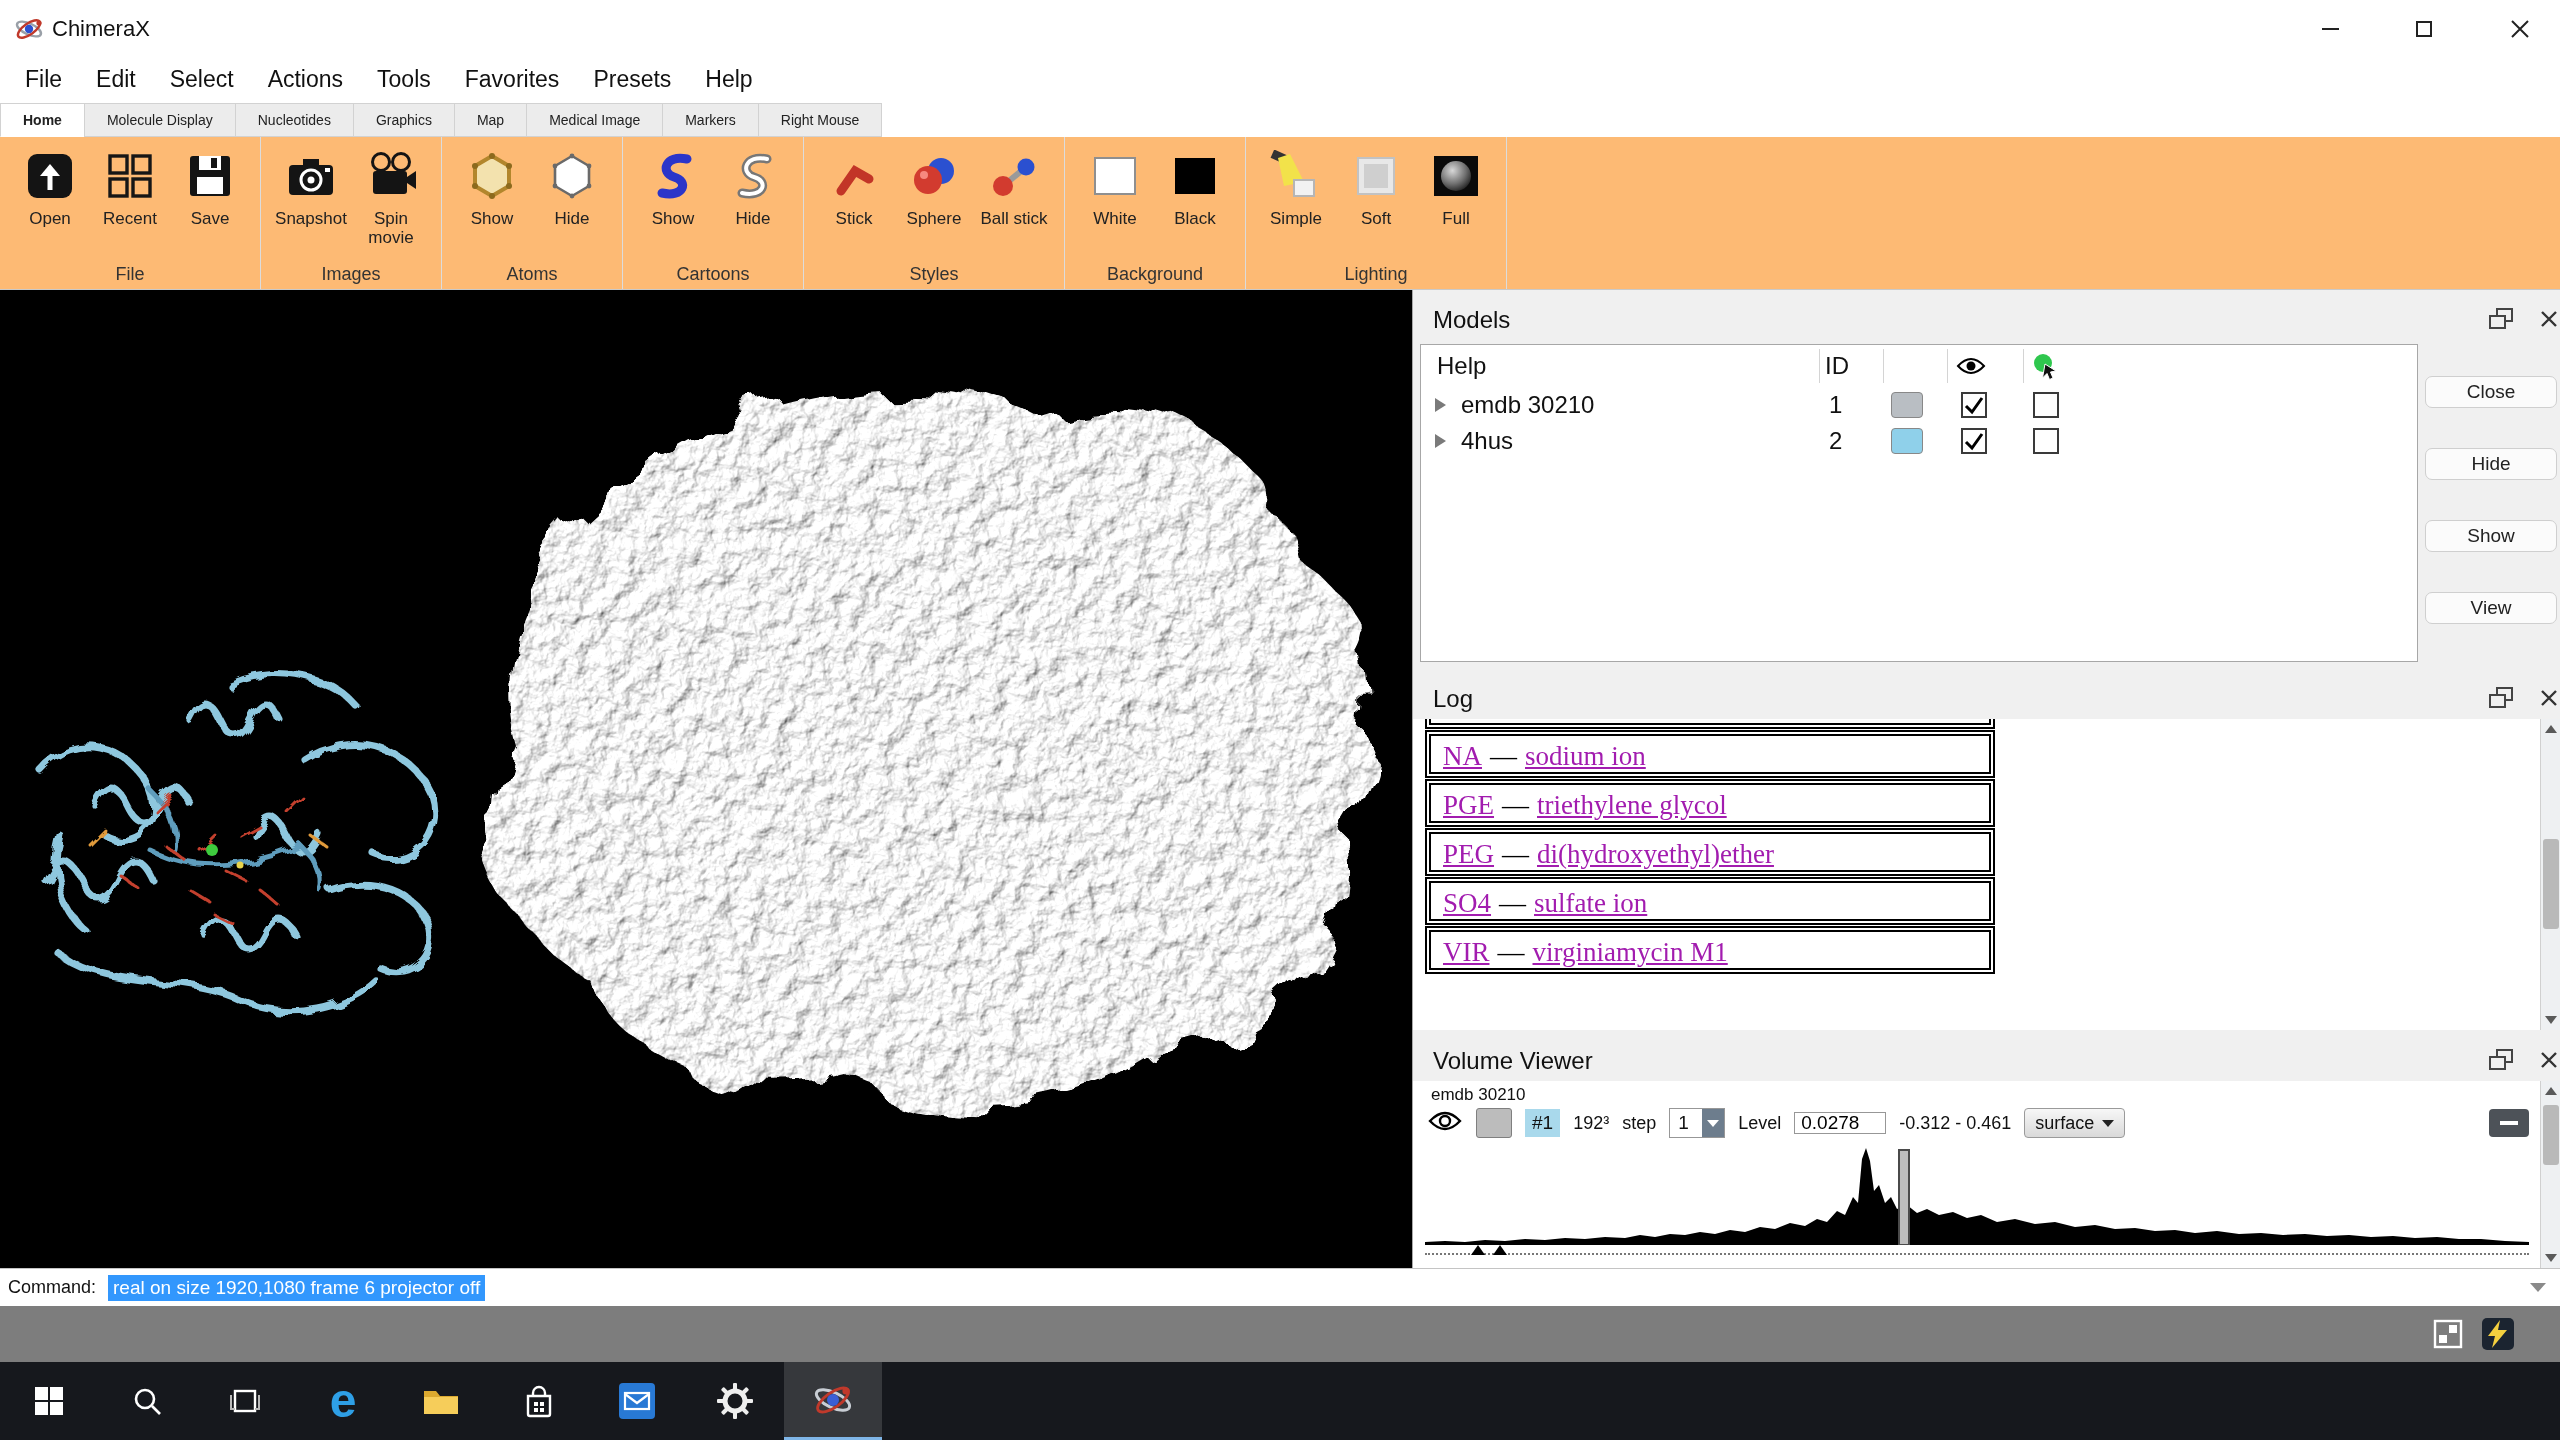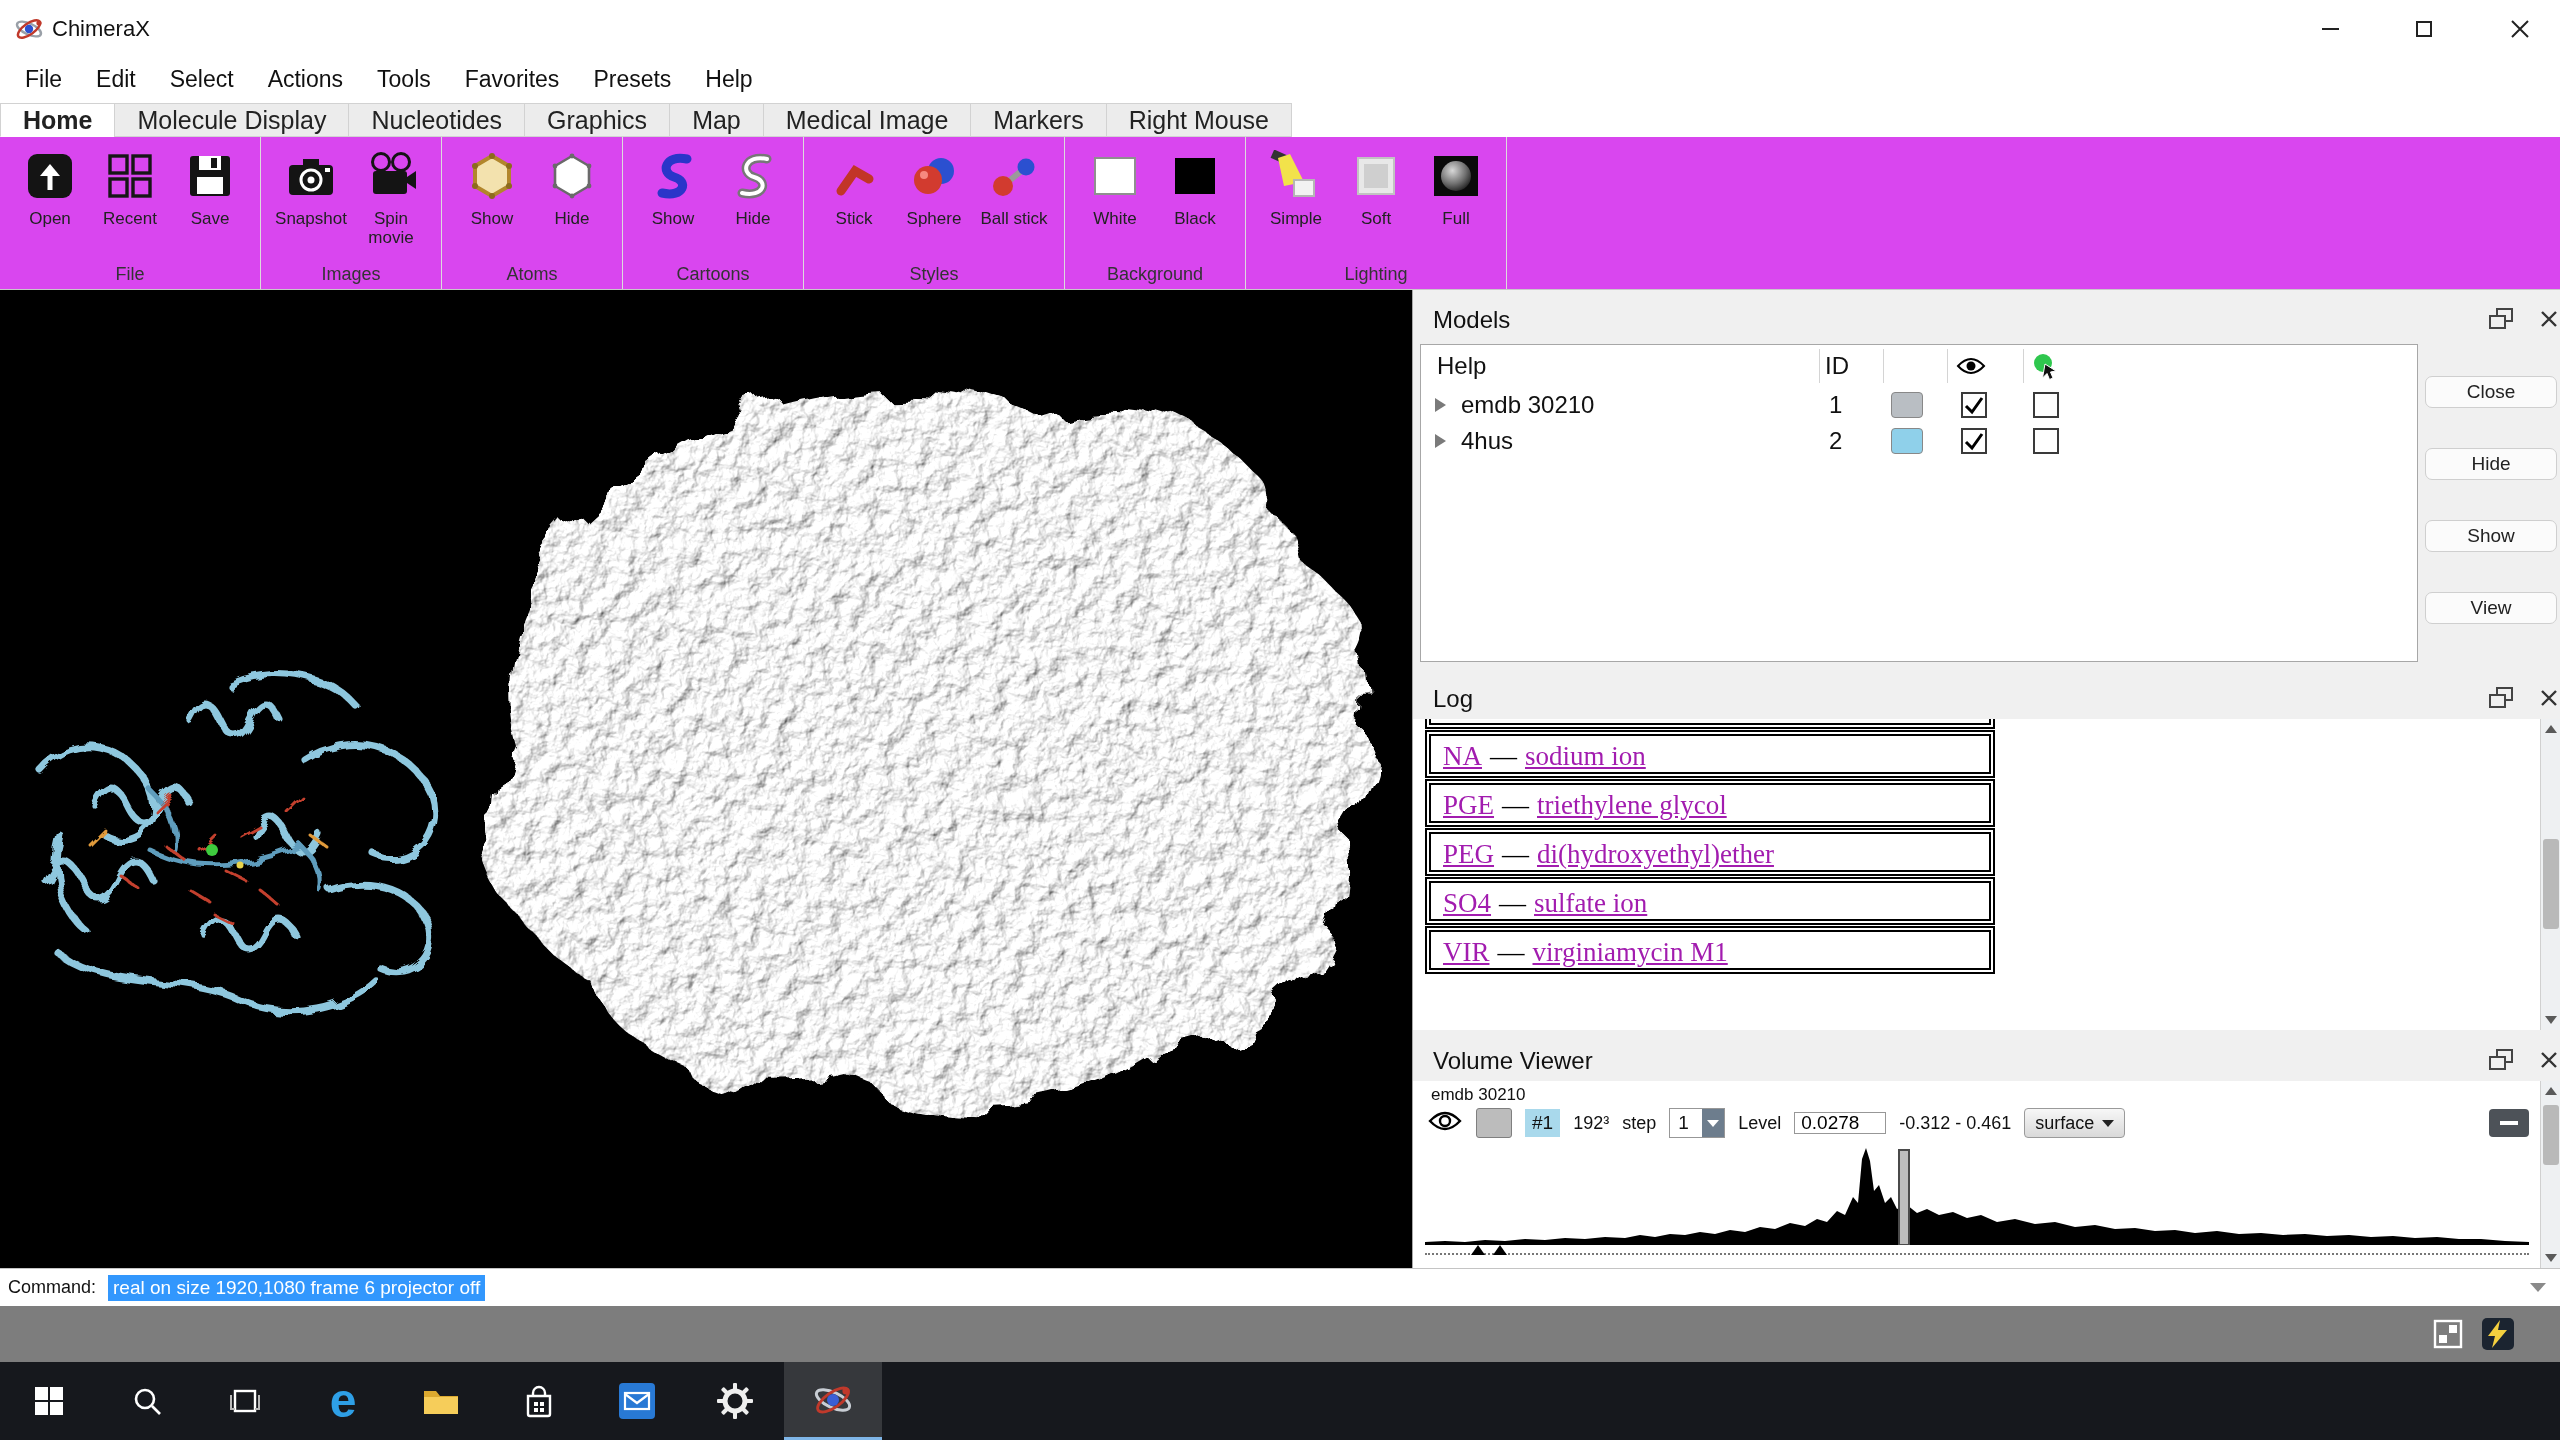--- a/index.html
+++ b/index.html
@@ -13,25 +13,25 @@
   .winbtn{top:0;width:72px;height:58px;display:flex;align-items:center;justify-content:center}
   .minbar{width:17px;height:2px;background:#222}
   .maxbox{width:16px;height:16px;border:2px solid #222}
 
   
   #menubar{left:0;top:58px;width:2560px;height:42px;background:#fff;display:flex;align-items:center;padding-left:8px}
   .menu-item{padding:0 17px;font-size:23px;line-height:42px}
 
   
   #tabrow{left:0;top:100px;width:2560px;height:37px;background:#fff;display:flex;align-items:flex-end}
-  .tab{height:34px;line-height:32px;padding:0 22px;font-size:25px;background:#ececec;border:1px solid #d2d2d2;margin-right:-1px;color:#222}
+  .tab{height:34px;line-height:32px;padding:0 22px;font-size:14px;background:#ececec;border:1px solid #d2d2d2;margin-right:-1px;color:#222}
   .tab.active{background:#fff;border-bottom:1px solid #fff;font-weight:bold}
 
   
-  #toolbar{left:0;top:137px;width:2560px;height:153px;background:#d946ef;border-bottom:1px solid #c9c9c9;display:flex}
+  #toolbar{left:0;top:137px;width:2560px;height:153px;background:#fdba74;border-bottom:1px solid #c9c9c9;display:flex}
   .tgroup{position:relative;border-right:1px solid #dcdcdc;padding:8px 12px 28px;display:flex;gap:4px}
   .glabel{position:absolute;bottom:4px;left:0;right:0;text-align:center;font-size:18px;color:#333}
   .tbtn{width:76px;display:flex;flex-direction:column;align-items:center;gap:2px;font-size:17px;color:#222;text-align:center;line-height:19px}
   .ticon{width:56px;height:62px;display:flex;align-items:center;justify-content:center}
 
   
   #viewport{left:0;top:290px;width:1412px;height:978px;background:#000}
 
   
   #rightdock{left:1412px;top:290px;width:1148px;height:978px;background:#f0f0f0;border-left:1px solid #a8a8a8}

